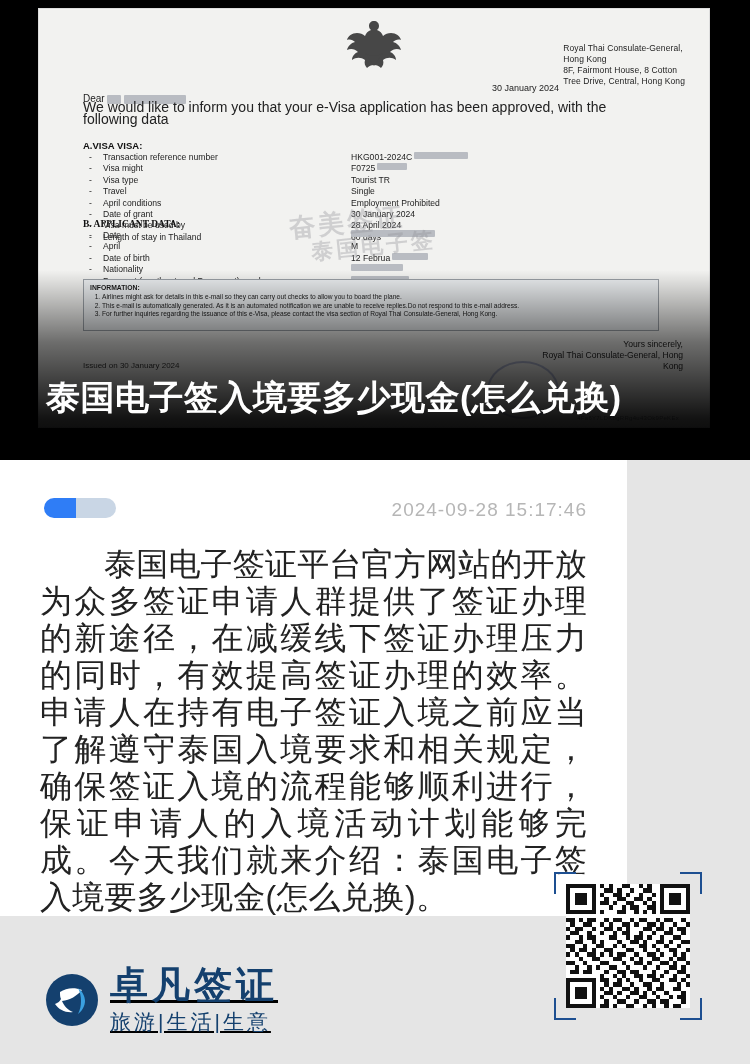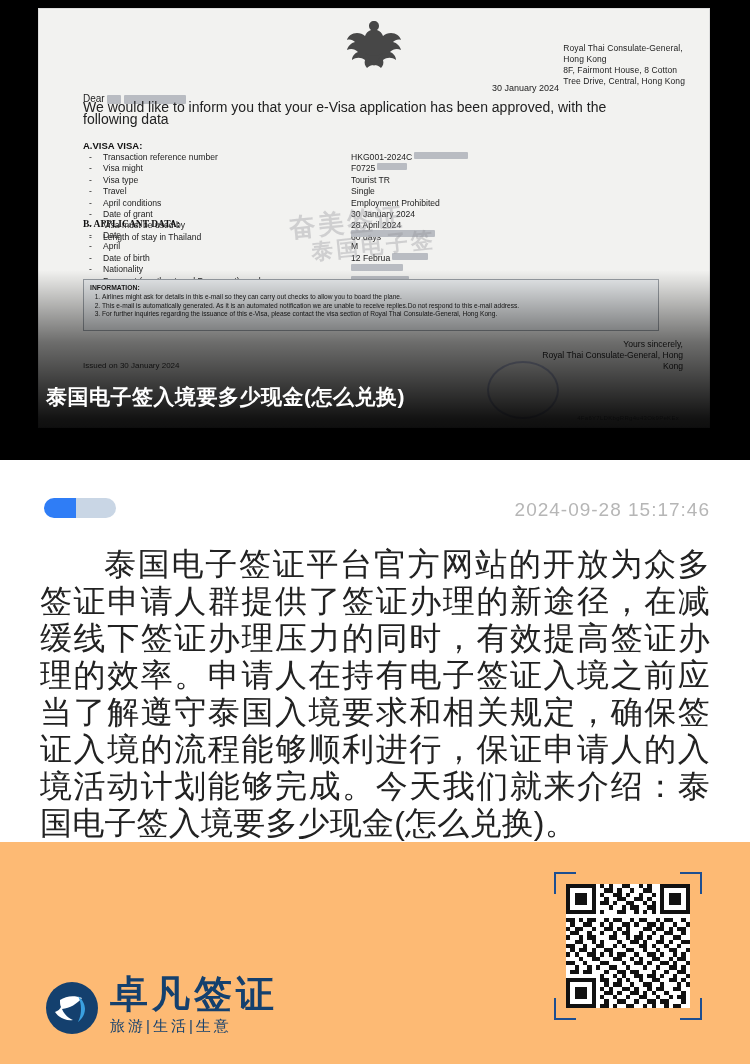--- a/index.html
+++ b/index.html
@@ -7,21 +7,21 @@
     width: 750px;
     height: 1064px;
     background: #ffffff;
     font-family: "Liberation Sans", sans-serif;
   }
   .page {
     position: relative;
     width: 750px;
     height: 1064px;
     overflow: hidden;
-    background: #fdba74;
+    background: #e5e5e5;
   }
 
   
   .hero {
     position: relative;
     width: 750px;
     height: 460px;
     background: #000;
     overflow: hidden;
   }
@@ -179,30 +179,30 @@
     left: 0; right: 0; bottom: 0;
     height: 190px;
     background: linear-gradient(to bottom, rgba(0,0,0,0) 0%, rgba(0,0,0,.55) 38%, rgba(0,0,0,.92) 78%, #000 100%);
   }
   .hero-title {
     position: absolute;
     left: 46px;
     right: 40px;
     bottom: 42px;
     color: #ffffff;
-    font-size: 21px;
+    font-size: 34px;
     line-height: 42px;
     font-weight: bold;
     letter-spacing: .5px;
   }
 
   
   .body-wrap {
     position: relative;
-    width: 750px;
+    width: 627px;
     background: #fff;
     padding: 38px 40px 0 40px;
   }
   .meta-row {
     display: flex;
     align-items: flex-start;
     justify-content: space-between;
     margin-bottom: 24px;
   }
   .author-chip {
@@ -236,38 +236,39 @@
     left: 0;
     bottom: 0;
     width: 750px;
     height: 190px;
   }
   .logo-block {
     position: absolute;
     left: 44px;
     bottom: 28px;
     display: flex;
-    align-items: flex-end;
+    align-items: center;
+    text-decoration: underline;
   }
   .logo-mark {
     width: 56px;
     height: 56px;
     position: relative;
     margin-right: 10px;
   }
   .logo-text { display: flex; flex-direction: column; }
   .logo-main {
     font-size: 38px;
     font-weight: bold;
     color: #14406e;
     letter-spacing: 4px;
     line-height: 42px;
   }
   .logo-sub {
-    font-size: 15px;
+    font-size: 21px;
     color: #14406e;
     letter-spacing: 3px;
     margin-top: 2px;
   }
   .qr-box {
     position: absolute;
     right: 48px;
     bottom: 44px;
     width: 148px;
     height: 148px;

